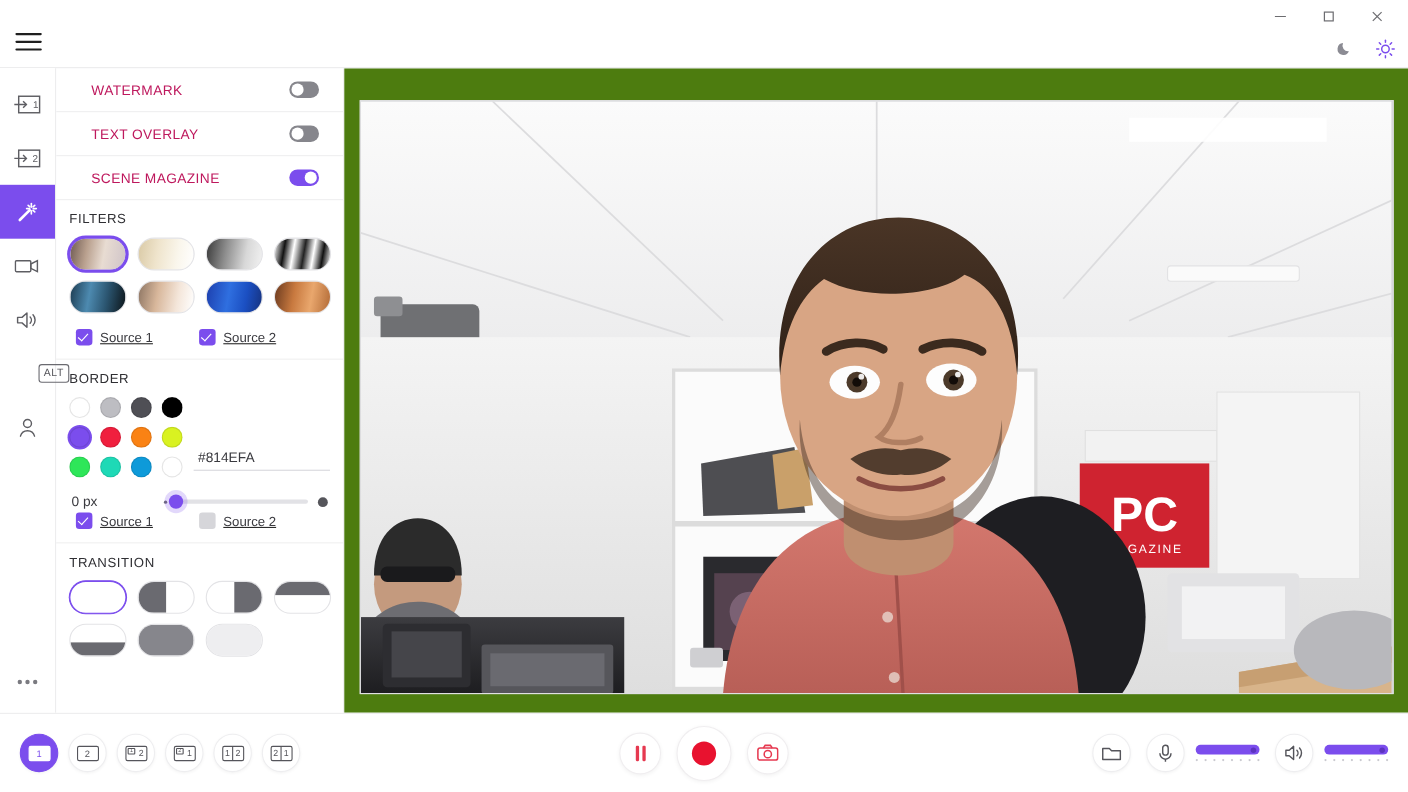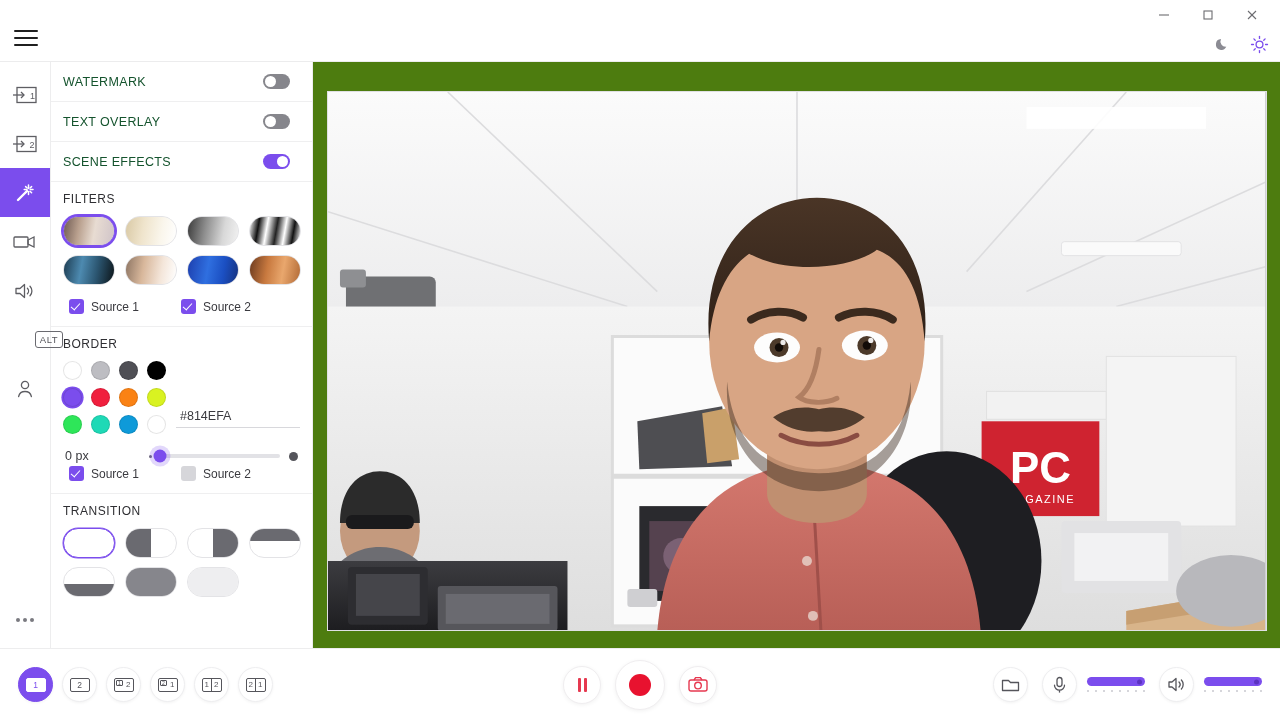--- a/index.html
+++ b/index.html
@@ -61,41 +61,41 @@
   
   .panel {
     width: 262px; flex: 0 0 262px; background:#fff;
     border-right: 1px solid #ededee; display:flex; flex-direction:column;
     overflow: hidden;
   }
   .toggle-row {
     height: 40px; flex:0 0 40px; display:flex; align-items:center; justify-content:space-between;
     padding: 0 22px 0 12px; border-bottom: 1px solid #efeff0; cursor:pointer;
   }
-  .toggle-row .label { font-size: 12.5px; letter-spacing: 0.35px; color:#14532d; }
+  .toggle-row .label { font-size: 12.5px; letter-spacing: 0.35px; color:#be185d;margin-left:20px; }
   .switch { width: 27px; height: 15px; border-radius: 9px; background:#86868c; position:relative; flex:0 0 auto; }
   .switch.on { background:#7B4DED; }
   .switch .knob { position:absolute; top:2px; left:2px; width:11px; height:11px; border-radius:50%; background:#fff; transition:none; }
   .switch.on .knob { left: 14px; }
 
   .section { padding: 10px 12px 6px 12px; border-bottom:1px solid #efeff0; }
   .section:last-child { border-bottom:none; }
   .sec-title { font-size: 12px; letter-spacing:0.5px; color:#2f2f33; margin-bottom: 10px; }
 
   
   .filter-grid { display:grid; grid-template-columns: repeat(4, 52px); gap: 9px 10px; margin-bottom: 12px; }
   .filter-thumb {
     width: 52px; height: 30px; border-radius: 15px; overflow:hidden; position:relative;
     cursor:pointer; background:#e9e9ec; border:1px solid #e3e3e6;
   }
   .filter-thumb.selected { box-shadow: 0 0 0 2px #7B4DED; border-color:#7B4DED; }
   .ft-img { position:absolute; inset:0; }
 
   .src-row { display:flex; align-items:center; gap: 0; padding: 2px 0 6px 6px; }
-  .src { display:flex; align-items:center; gap:7px; cursor:pointer; width: 112px; }
+  .src { display:flex; align-items:center; gap:7px; cursor:pointer; width: 112px; text-decoration: underline; }
   .cbox { width:15px; height:15px; border-radius:3px; background:#d6d6da; position:relative; flex:0 0 auto; }
   .cbox.checked { background:#7B4DED; }
   .cbox.checked::after {
     content:""; position:absolute; left:4px; top:2px; width:4px; height:8px;
     border:solid #fff; border-width: 0 1.8px 1.8px 0; transform: rotate(42deg);
   }
   .src-label { font-size:12px; color:#3a3a3f; }
 
   
   .border-body { display:flex; gap: 10px; }
@@ -302,21 +302,21 @@
             <span class="knob"></span>
           </span>
       </div>
       <div class="toggle-row">
         <span class="label">TEXT OVERLAY</span>
         <span class="switch">
             <span class="knob"></span>
           </span>
       </div>
       <div class="toggle-row">
-        <span class="label">SCENE EFFECTS</span>
+        <span class="label">SCENE MAGAZINE</span>
         <span class="switch on">
             <span class="knob"></span>
           </span>
       </div>
 
       <div class="section">
         <div class="sec-title">FILTERS</div>
         <div class="filter-grid" id="filter-grid">
             <div class="filter-thumb selected">
               <div class="ft-img" style="background: linear-gradient(100deg, rgb(110, 90, 82) 0%, rgb(185, 160, 142) 30%, rgb(232, 220, 210) 60%, rgb(207, 195, 200) 100%);"></div>

